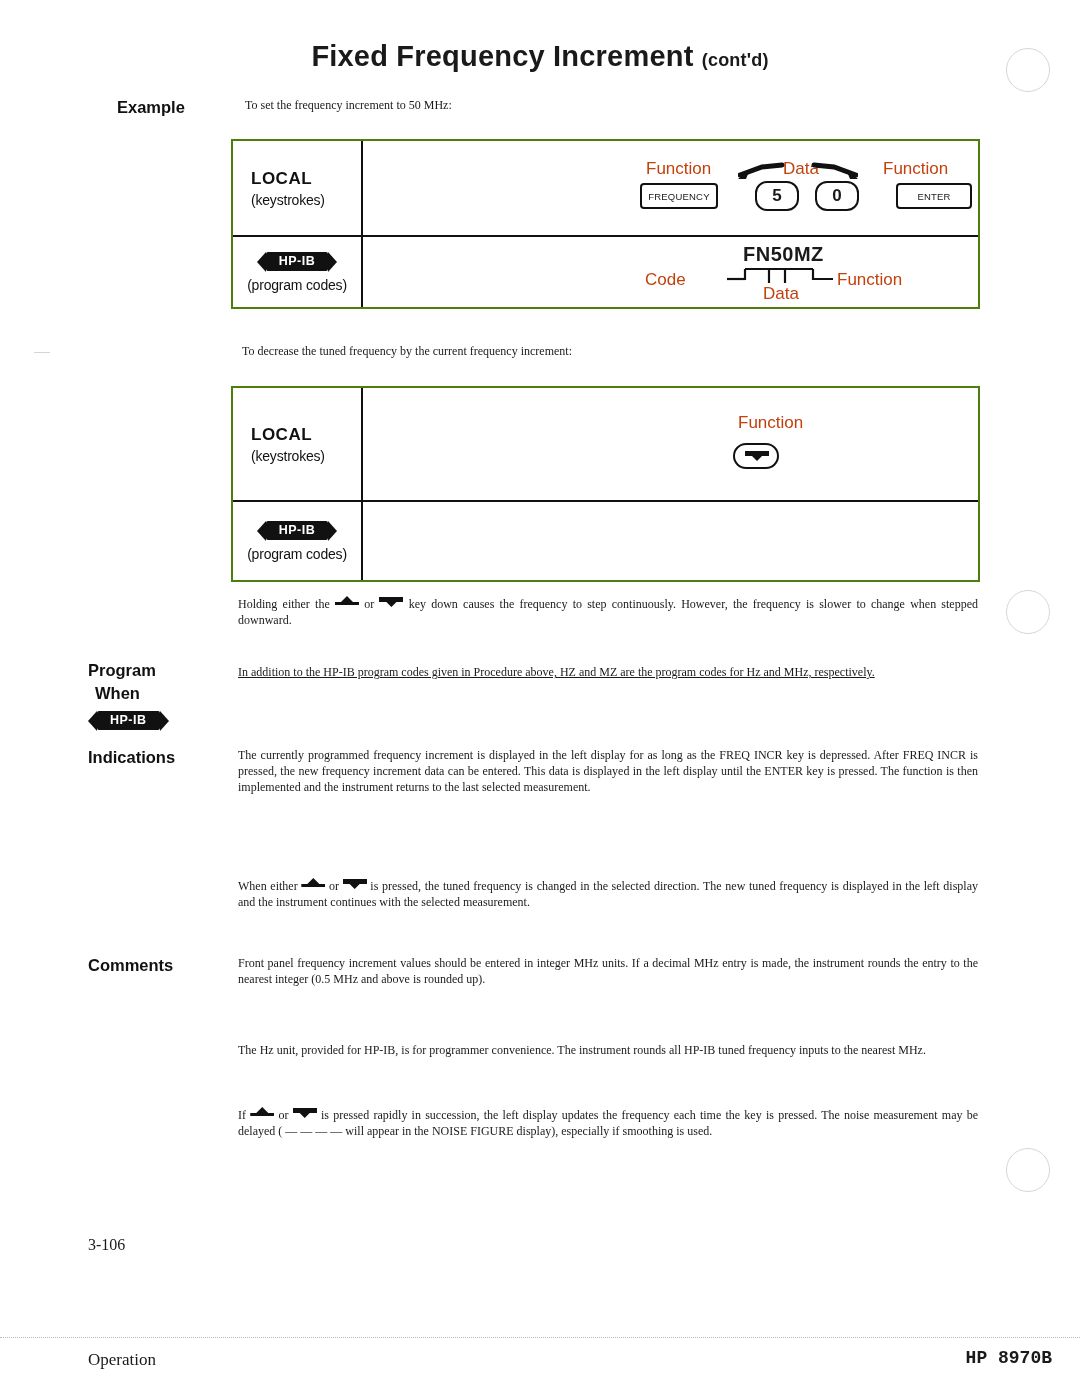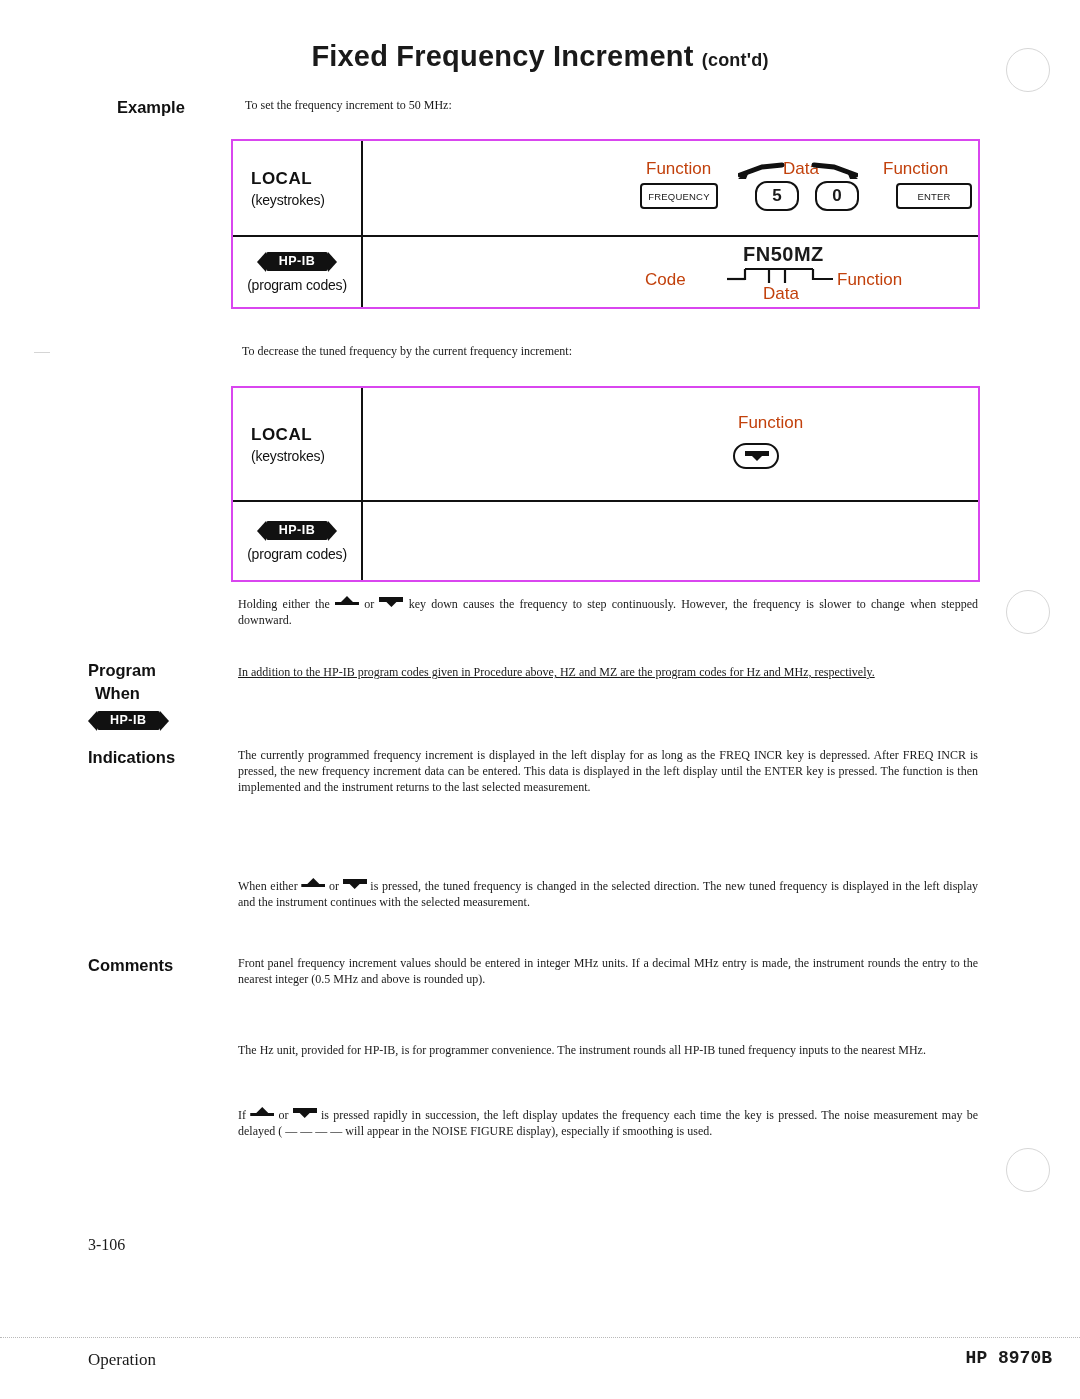--- a/index.html
+++ b/index.html
@@ -126,21 +126,21 @@
     position: absolute;
     left: 5px; top: 4px;
     width: 14px; height: 7px;
     background: #111;
     clip-path: polygon(0 0, 100% 0, 50% 100%);
   }
 
   
   .keytable {
     position: absolute;
-    border: 2px solid #d946ef;
+    border: 2px solid #4d7c0f;
     background: #fff;
   }
   .kt-row {
     display: flex;
     position: relative;
   }
   .kt-row + .kt-row {
     border-top: 2px solid #111;
   }
   .kt-left {

